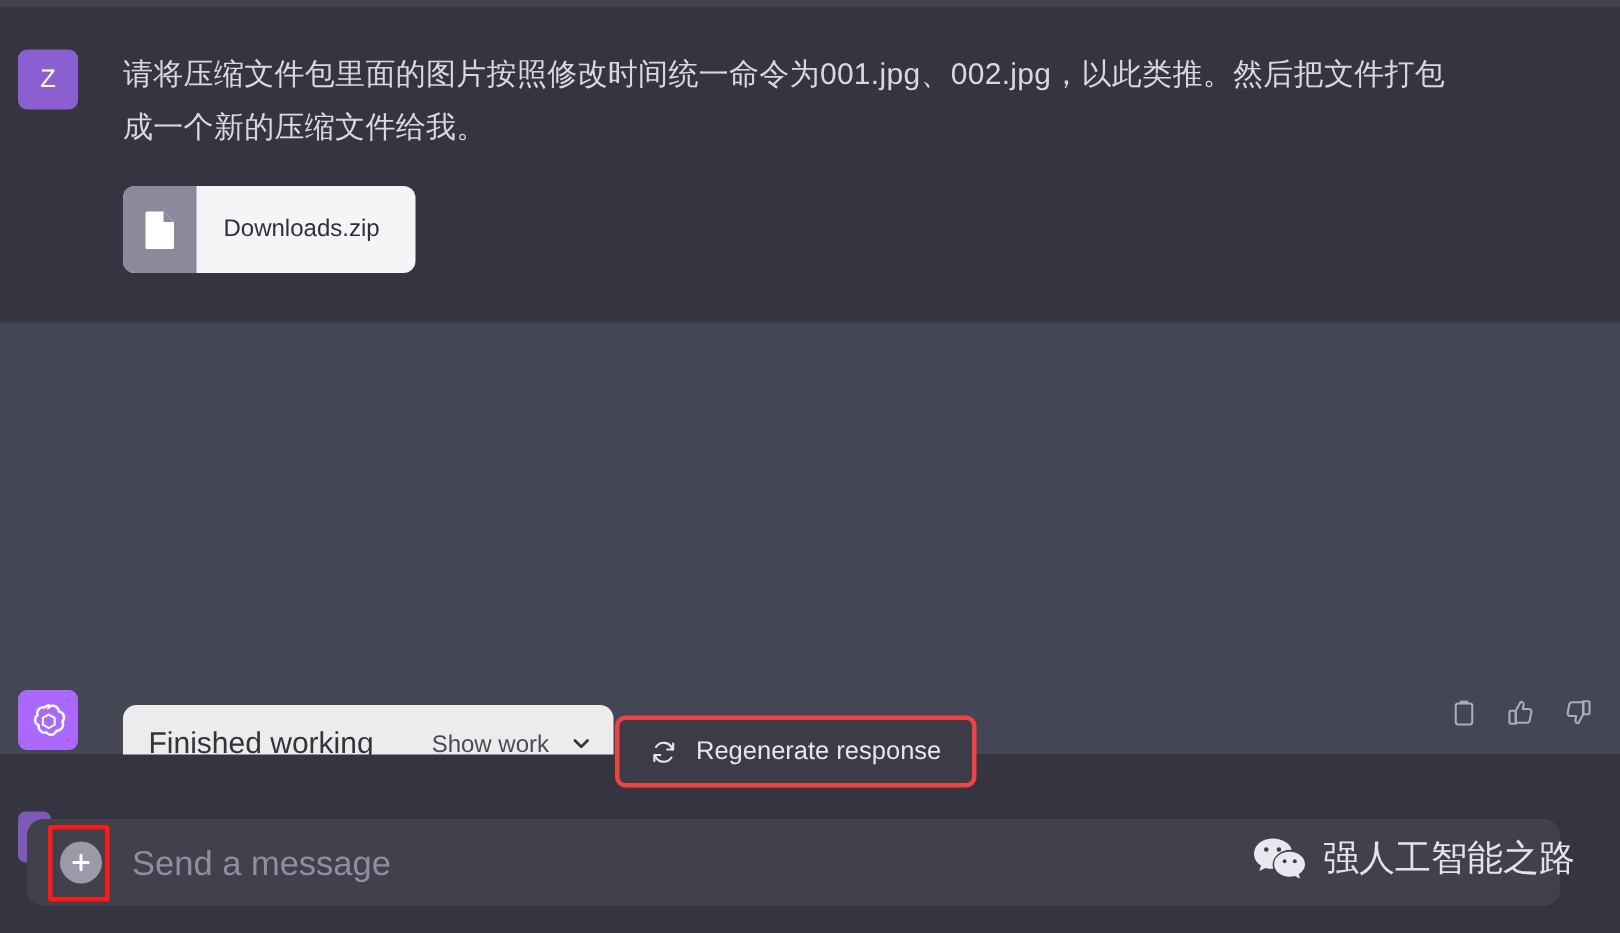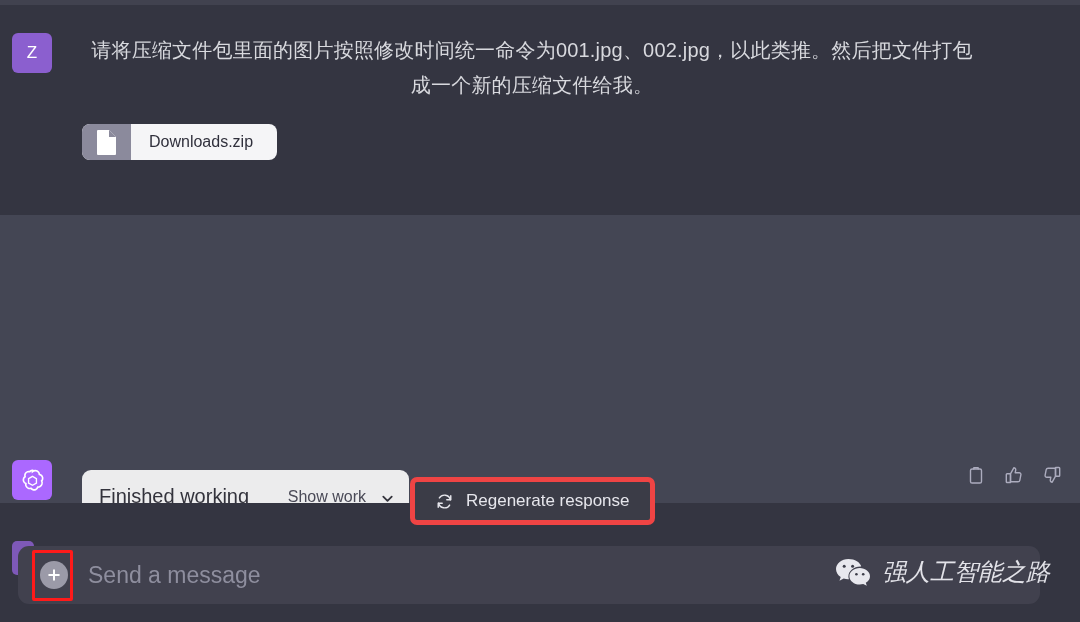--- a/index.html
+++ b/index.html
@@ -63,28 +63,27 @@
 
   
   .user-text {
     position:absolute;
     left:82px; top:28px;
     width:900px;
     color:#d8d9de;
     font-size:20px;
     line-height:35px;
     letter-spacing:0.2px;
-    text-align:center;
   }
 
   
   .file-chip {
     position:absolute;
     left:82px; top:119px;
-    height:36px;
+    height:58px;
     display:flex;
     align-items:stretch;
     border-radius:8px;
     overflow:hidden;
     background:#f5f5f7;
   }
   .file-chip-icon {
     width:49px;
     background:#8b8a9c;
     display:flex; align-items:center; justify-content:center;
@@ -110,21 +109,21 @@
   }
   .work-pill-label {
     margin-left:17px;
     color:#33333c;
     font-size:20px;
   }
   .work-pill-action {
     margin-left:auto;
     margin-right:14px;
     display:flex;
-    align-items:flex-end;
+    align-items:flex-start;
     gap:14px;
     color:#4a4a57;
     font-size:16px;
   }
   .chev { width:15px; height:15px; display:block; }
 
   
   .assistant-text {
     position:absolute;
     left:82px; top:322px;
@@ -146,21 +145,21 @@
   .msg-actions .ico { width:20px; height:20px; display:block; color:#acacbe; }
 
   
   .regen-btn {
     position:absolute;
     left:410px; top:477px;
     height:48px;
     display:flex; align-items:center; gap:12px;
     padding:0 20px;
     background:#3b3c47;
-    border:5px solid #ef4444;
+    border:3px solid #ef4444;
     border-radius:7px;
     color:#e6e6ec;
     font-size:17px;
   }
   .regen-btn svg { width:19px; height:19px; display:block; }
 
   
   .purple-sliver {
     position:absolute;
     left:12px; top:541px;
@@ -204,21 +203,20 @@
     pointer-events:none;
   }
 
   
   .watermark {
     position:absolute;
     right:30px; top:556px;
     display:flex; align-items:center; gap:11px;
     color:#e3e3e9;
     font-size:24px;
-    font-style:italic;
   }
   .wechat-ico { width:36px; height:30px; display:block; }
 </style>
 </head>
 <body>
 
 <div id="app">
 
   <div class="top-sliver"></div>
 

